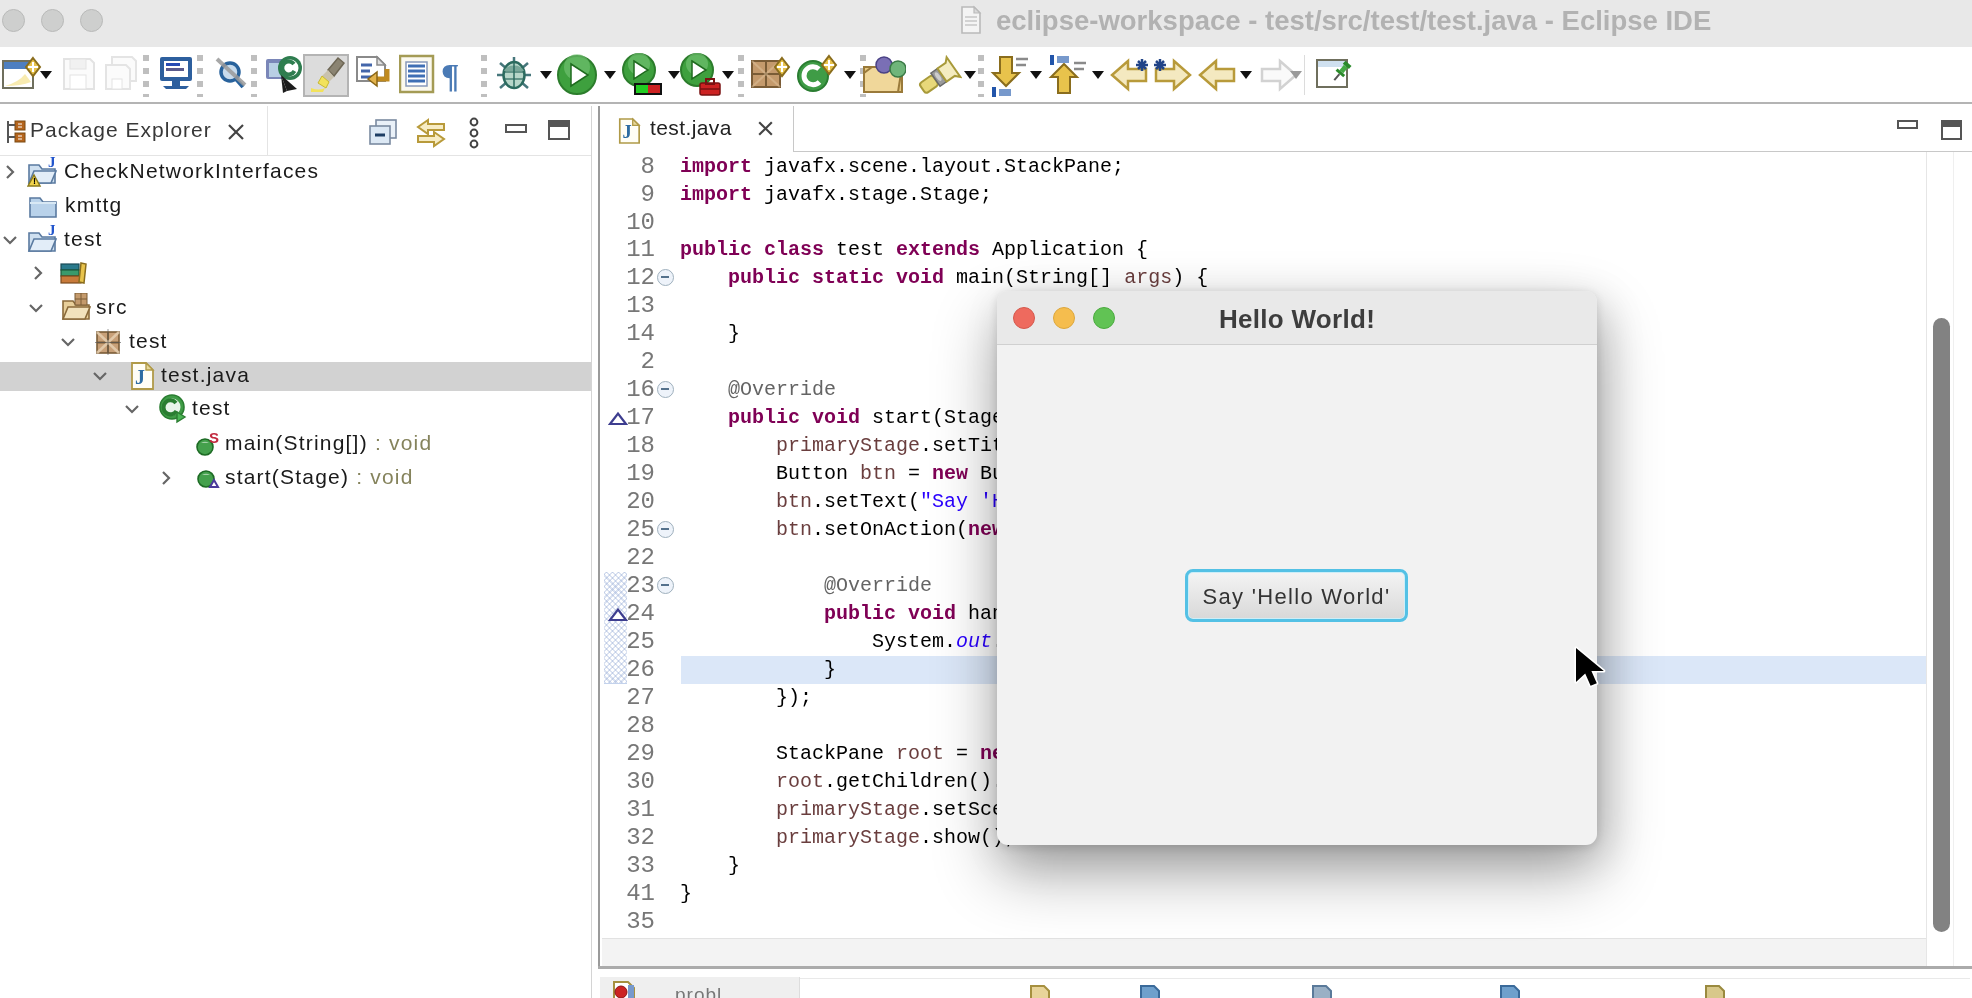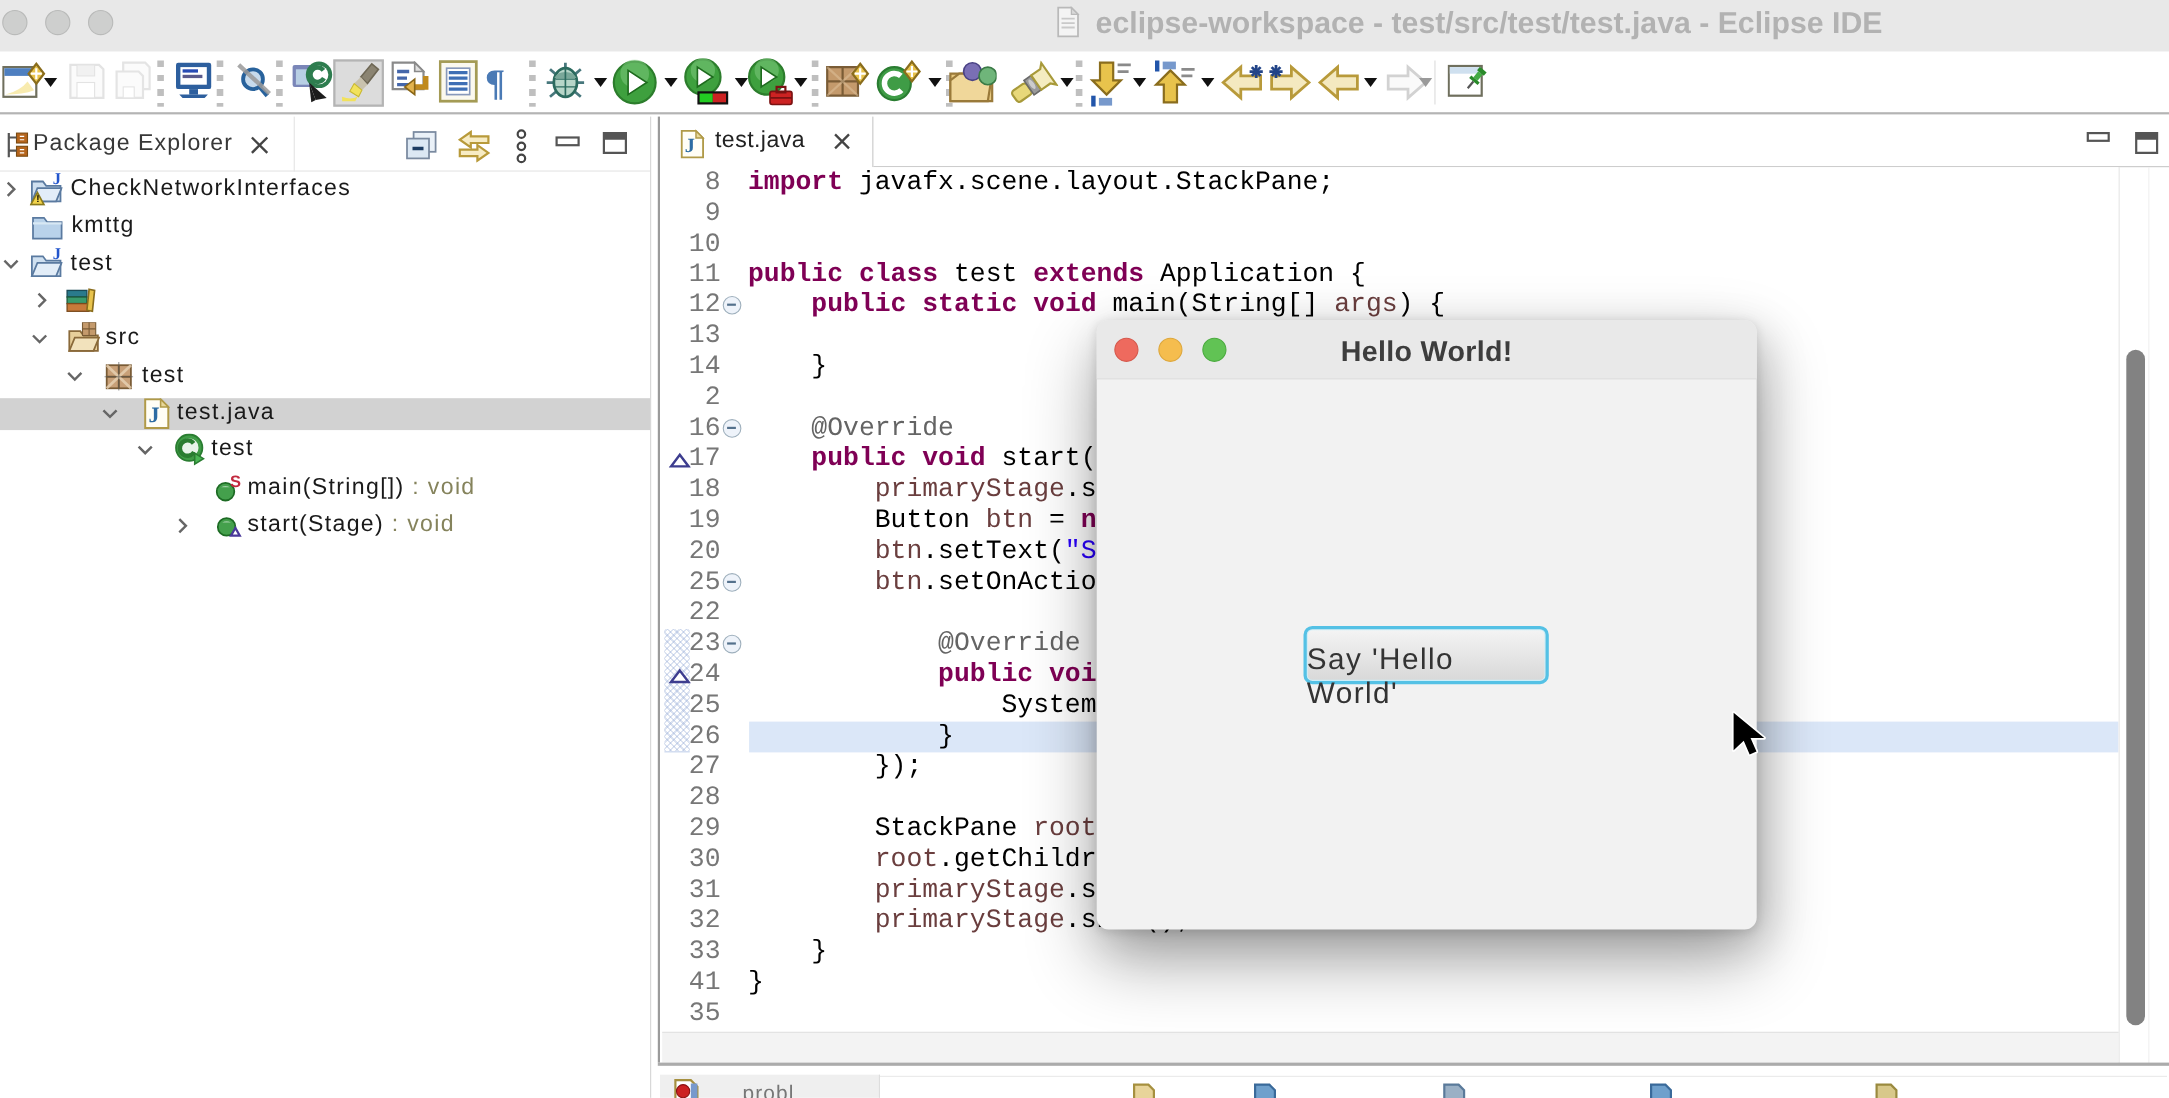--- a/index.html
+++ b/index.html
@@ -20,21 +20,21 @@
 .lphead{position:absolute;left:0;top:0;width:591px;height:50px;background:#fff;border-bottom:1px solid #e4e4e4;}
 .lptab-sep{position:absolute;left:267px;top:0;width:1px;height:50px;background:#e4e4e4;}
 .lptitle{position:absolute;left:30px;top:12px;font-size:21px;color:#383838;letter-spacing:1.0px;}
 .trow{position:absolute;height:34px;line-height:34px;font-size:21px;color:#1a1a1a;white-space:pre;letter-spacing:1.2px;}
 .olv{color:#85835c}
 .sash{position:absolute;left:591px;top:106px;width:1px;height:892px;background:#d4d4d4;}
 .editor{position:absolute;left:598px;top:106px;width:1374px;height:860px;background:#fff;border-left:2px solid #9a9a9a;}
 .etab{position:absolute;left:2px;top:0;width:192px;height:46px;background:#fff;border-right:1px solid #c8c8c8;}
 .etabline{position:absolute;left:194px;top:45px;width:1180px;height:1px;background:#c8c8c8;}
 .ecode{position:absolute;left:2px;top:46px;width:1324px;height:786px;background:#fff;overflow:hidden;}
-.eline{position:absolute;left:0;white-space:pre;font-family:"Liberation Mono",monospace;font-size:24px;line-height:28px;}
+.eline{position:absolute;left:0;white-space:pre;font-family:"Liberation Mono",monospace;font-size:20px;line-height:28px;}
 .lnum{position:absolute;white-space:pre;font-family:"Liberation Mono",monospace;font-size:24px;line-height:28px;color:#777;text-align:right;width:45px;}
 .kw{color:#7f0055;font-weight:bold}
 .st{color:#2a00ff}
 .vr{color:#6a3e3e}
 .an{color:#646464}
 .itl{font-style:italic}
 .curline{position:absolute;left:79px;top:504px;width:1245px;height:28px;background:#dbe7f8;}
 .hatch{position:absolute;left:2px;top:420px;width:23px;height:112px;
  background:repeating-linear-gradient(45deg,rgba(125,152,205,0.28) 0 1.5px,transparent 1.5px 4.2px),repeating-linear-gradient(-45deg,rgba(125,152,205,0.28) 0 1.5px,transparent 1.5px 4.2px),#fff;border-bottom:1px solid #c3d2ec;}
 .fold{position:absolute;width:17px;height:17px;border:1.5px solid #9fb0bd;border-radius:50%;background:#eef3fa;}
@@ -46,21 +46,21 @@
 .btab1{position:absolute;left:2px;top:8px;width:200px;height:21px;background:#efefef;border-right:1px solid #ddd;}
 .fxwin{position:absolute;left:997px;top:291px;width:600px;height:554px;border-radius:11px;background:#f2f2f2;
  box-shadow:0 28px 65px rgba(0,0,0,0.33),8px 12px 40px rgba(0,0,0,0.15),0 2px 10px rgba(0,0,0,0.12);}
 .fxtitle{position:absolute;left:0;top:0;width:600px;height:54px;background:#e9e9e9;border-bottom:1px solid #d0d0d0;
  border-radius:11px 11px 0 0;}
 .fxc{position:absolute;top:16px;width:22px;height:22px;border-radius:50%;}
 .fxname{position:absolute;left:0;top:13px;width:600px;text-align:center;font-size:26px;font-weight:bold;color:#3d3d3d;letter-spacing:0.3px;}
 .fxbtn{position:absolute;left:188px;top:278px;width:223px;height:53px;border-radius:8px;
  background:linear-gradient(#f4f4f4,#d8d8d8);border:3px solid #54c1e5;
  box-shadow:inset 0 0 0 1px #cdeef8;}
-.fxbtn span{position:absolute;left:0;top:12px;width:100%;font-size:27px;color:#333;letter-spacing:1.3px;}
+.fxbtn span{position:absolute;left:0;top:12px;width:100%;text-align:center;font-size:22px;color:#333;letter-spacing:1.3px;}
 </style></head><body>
 
 <div class="titlebar">
 <div class="tl" style="left:2px"></div>
 <div class="tl" style="left:41px"></div>
 <div class="tl" style="left:80px"></div>
 <svg class="proxy" width="26" height="30" viewBox="0 0 26 30">
       <path d="M4 2 h12 l6 6 v20 h-18 z" fill="#f4f4f4" stroke="#b9b9b9" stroke-width="1.6"></path>
       <path d="M16 2 l6 6 h-6 z" fill="#d9d9d9" stroke="#b9b9b9" stroke-width="1.2"></path>
       <g stroke="#c9c9c9" stroke-width="1.6">
@@ -452,20 +452,21 @@
       <svg class="ab" style="left:6px;top:455px" width="20" height="15" viewBox="0 0 20 15">
         <path d="M2 13 L10 2.5 L18 13 Z" fill="#fff" stroke="#3d3d8f" stroke-width="2.2"></path>
       </svg>
       <div class="fold" style="left:55px;top:117px"></div>
       <div class="fold" style="left:55px;top:229px"></div>
       <div class="fold" style="left:55px;top:369px"></div>
       <div class="fold" style="left:55px;top:425px"></div>
       <div class="lnum" style="left:8px;top:0.5px">8</div>
       <div class="eline" style="left:78px;top:0.5px"><span class="kw">import</span> javafx.scene.layout.StackPane;</div>
       <div class="lnum" style="left:8px;top:28.5px">9</div>
+      <div class="eline" style="left:78px;top:28.5px"><span class="kw">import</span> javafx.stage.Stage;</div>
       <div class="lnum" style="left:8px;top:56.5px">10</div>
       <div class="lnum" style="left:8px;top:84.4px">11</div>
       <div class="eline" style="left:78px;top:84.4px"><span class="kw">public</span> <span class="kw">class</span> test <span class="kw">extends</span> Application {</div>
       <div class="lnum" style="left:8px;top:112.4px">12</div>
       <div class="eline" style="left:78px;top:112.4px">    <span class="kw">public</span> <span class="kw">static</span> <span class="kw">void</span> main(String[] <span class="vr">args</span>) {</div>
       <div class="lnum" style="left:8px;top:140.4px">13</div>
       <div class="lnum" style="left:8px;top:168.4px">14</div>
       <div class="eline" style="left:78px;top:168.4px">    }</div>
       <div class="lnum" style="left:8px;top:196.4px">2</div>
       <div class="lnum" style="left:8px;top:224.3px">16</div>

